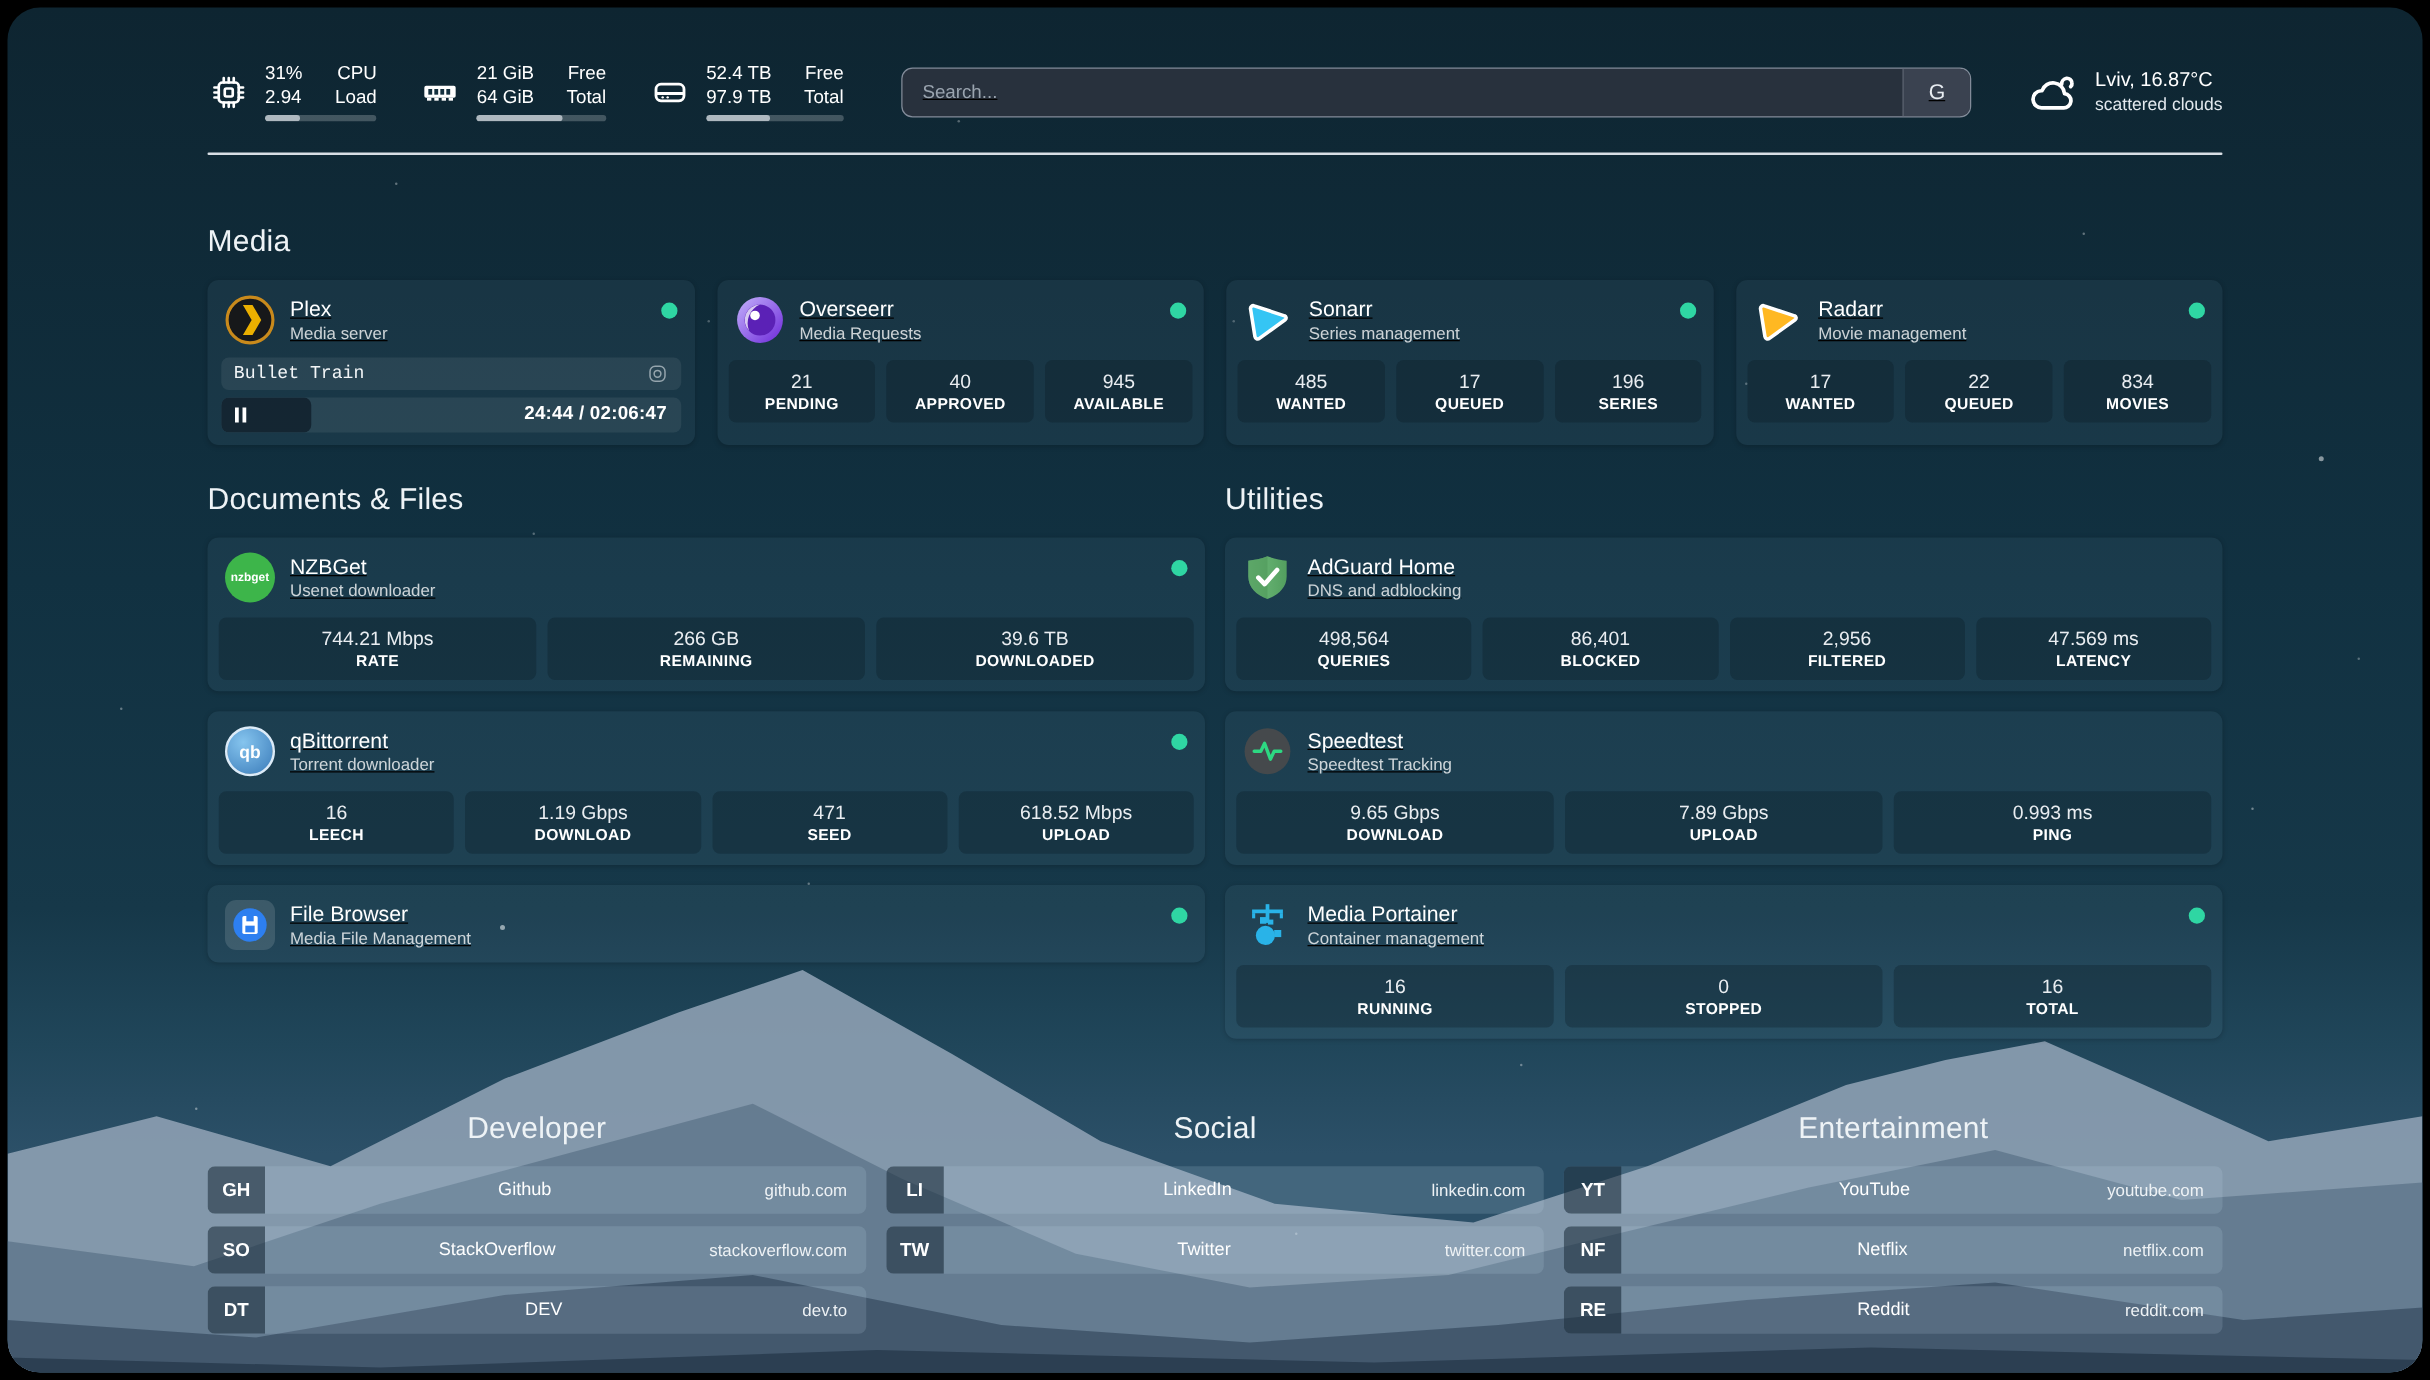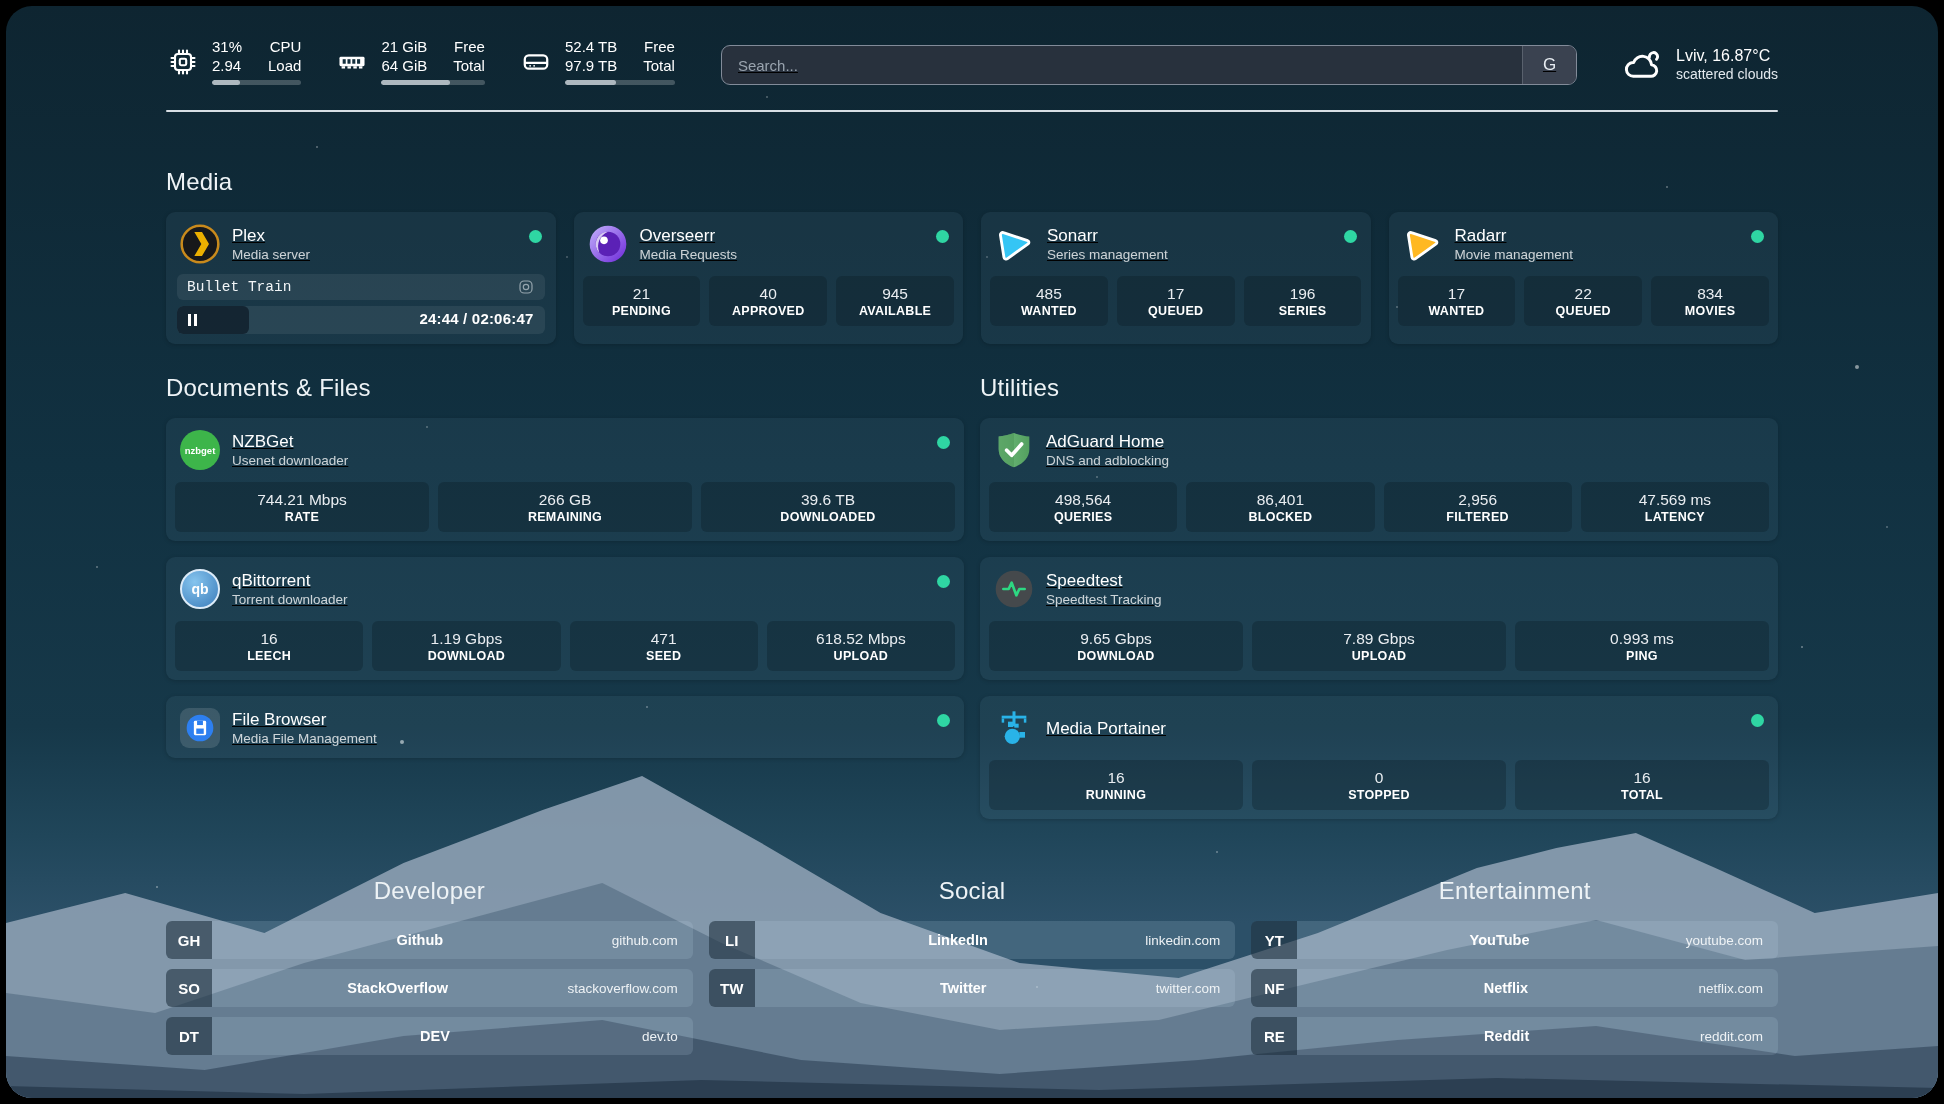--- a/index.html
+++ b/index.html
@@ -10,21 +10,21 @@
   .specks { position:absolute; left:0; top:0; width:2px; height:2px; border-radius:50%; background:rgba(255,255,255,.5);
     box-shadow: 310px 140px 0 rgba(255,255,255,.35), 760px 90px 0 rgba(255,255,255,.3), 1240px 60px 0 rgba(255,255,255,.4),
     1660px 180px 0 rgba(255,255,255,.35), 1850px 360px 0 1px rgba(255,255,255,.5), 1795px 640px 0 rgba(255,255,255,.4),
     1880px 520px 0 rgba(255,255,255,.3), 420px 420px 0 rgba(255,255,255,.3), 90px 560px 0 rgba(255,255,255,.35),
     640px 700px 0 rgba(255,255,255,.35), 395px 735px 0 1px rgba(255,255,255,.55), 1090px 470px 0 rgba(255,255,255,.3),
     1390px 300px 0 rgba(255,255,255,.3), 560px 250px 0 rgba(255,255,255,.25), 980px 250px 0 rgba(255,255,255,.25),
     150px 880px 0 rgba(255,255,255,.4), 1210px 845px 0 rgba(255,255,255,.35), 1030px 980px 0 rgba(255,255,255,.3); }
   .content { position:relative; width:1612px; margin:0 auto; }
 
   
-  .topbar { display:flex; align-items:flex-end; padding-top:32px; }
+  .topbar { display:flex; align-items:center; padding-top:44px; }
   .resources { display:flex; gap:34px; align-items:center; }
   .res { display:flex; gap:12px; align-items:center; color:#fff; }
   .res-icon { width:34px; height:34px; display:flex; align-items:center; justify-content:center; }
   .res-icon svg { width:32px; height:32px; }
   .res-grid { display:grid; grid-template-columns:auto auto; column-gap:26px; row-gap:1px; font-size:15px; line-height:18px; }
   .res-grid .rl { text-align:right; }
   .res-bar { margin-top:5px; height:5px; border-radius:3px; background:rgba(255,255,255,.22); overflow:hidden; }
   .res-bar i { display:block; height:100%; border-radius:3px; background:#aeb8bf; }
 
   .searchwrap { flex:1; display:flex; align-items:stretch; height:40px; margin:0 44px 0 46px;
@@ -77,21 +77,21 @@
   .col .card { margin-top:16px; }
 
   
   .bookmarks-row { display:flex; gap:16px; margin-top:58px;text-align:center; }
   .bm-col { flex:1; }
   .bm-col h2 { margin-bottom:16px; }
   .bm-item { display:flex; align-items:center; height:38px; border-radius:6px; overflow:hidden;
     background:rgba(190,215,235,.16); margin-bottom:10px; cursor:pointer; }
   .bm-abbr { width:46px; height:100%; background:rgba(10,26,40,.52); color:#fff; font-size:15px; font-weight:600;
     display:flex; align-items:center; justify-content:center; }
-  .bm-name { flex:1; color:#fff; font-size:14.5px; padding-left:16px;font-weight:bold; }
+  .bm-name { flex:1; color:#fff; font-size:14.5px; padding-left:16px; }
   .bm-url { color:#eef2f5; font-size:13.5px; padding-right:15px; }
 
   
   .circle-txt { width:40px; height:40px; border-radius:50%; display:flex; align-items:center; justify-content:center; color:#fff; }
 </style>
 </head>
 <body>
 
 <div class="frame">
   <svg class="mountains" viewBox="0 0 1944 330" preserveAspectRatio="none">
@@ -485,20 +485,21 @@
                     <rect x="4.6" y="6.3" width="1.5" height="2.5"></rect>
                     <rect x="17.9" y="6.3" width="1.5" height="2.5"></rect>
                     <rect x="8.4" y="8.2" width="3" height="3.2"></rect>
                     <rect x="12.2" y="9.4" width="2.6" height="2.4"></rect>
                     <circle cx="11" cy="17" r="4.6"></circle>
                     <rect x="15.2" y="14.4" width="3.4" height="3.4"></rect>
                   </svg>
                 </div>
                 <div class="svc-titles">
                   <div class="svc-name">Media Portainer</div>
+                  <div class="svc-sub">Container management</div>
                 </div>
                 <div class="dot" style="background: rgb(47, 214, 163);"></div>
               </div>
               <div class="stats">
                 <div class="stat">
                   <div class="sv">16</div>
                   <div class="sl">RUNNING</div>
                 </div>
                 <div class="stat">
                   <div class="sv">0</div>

